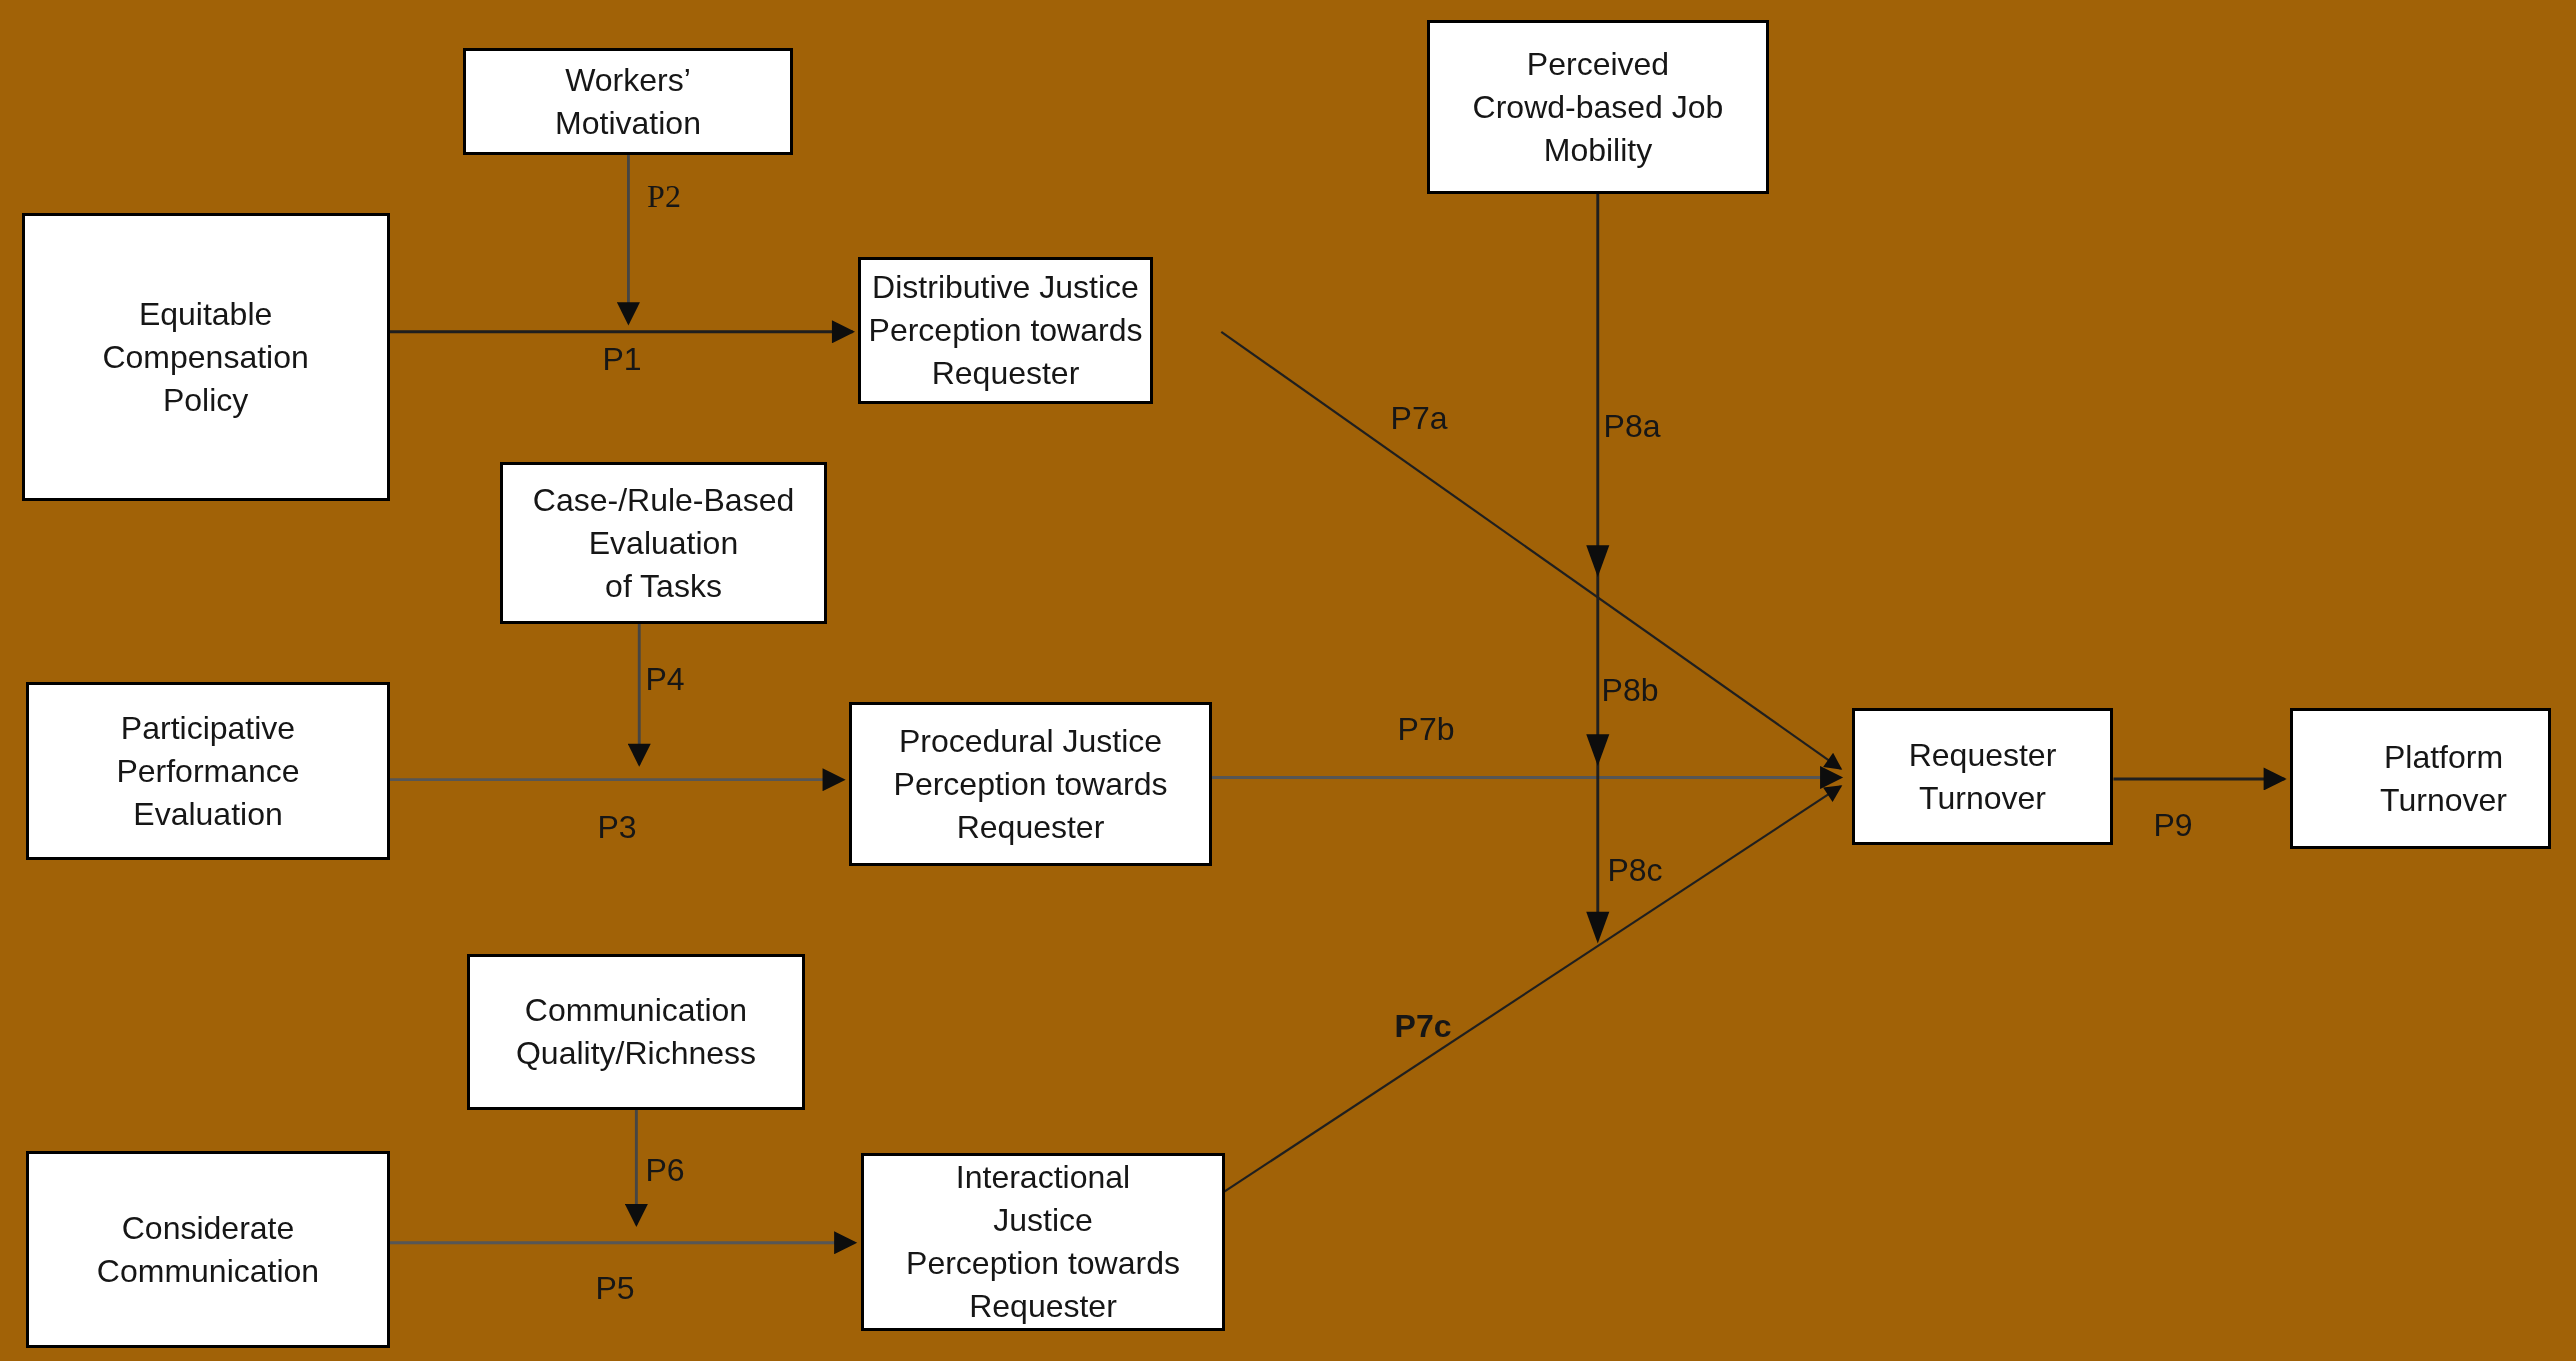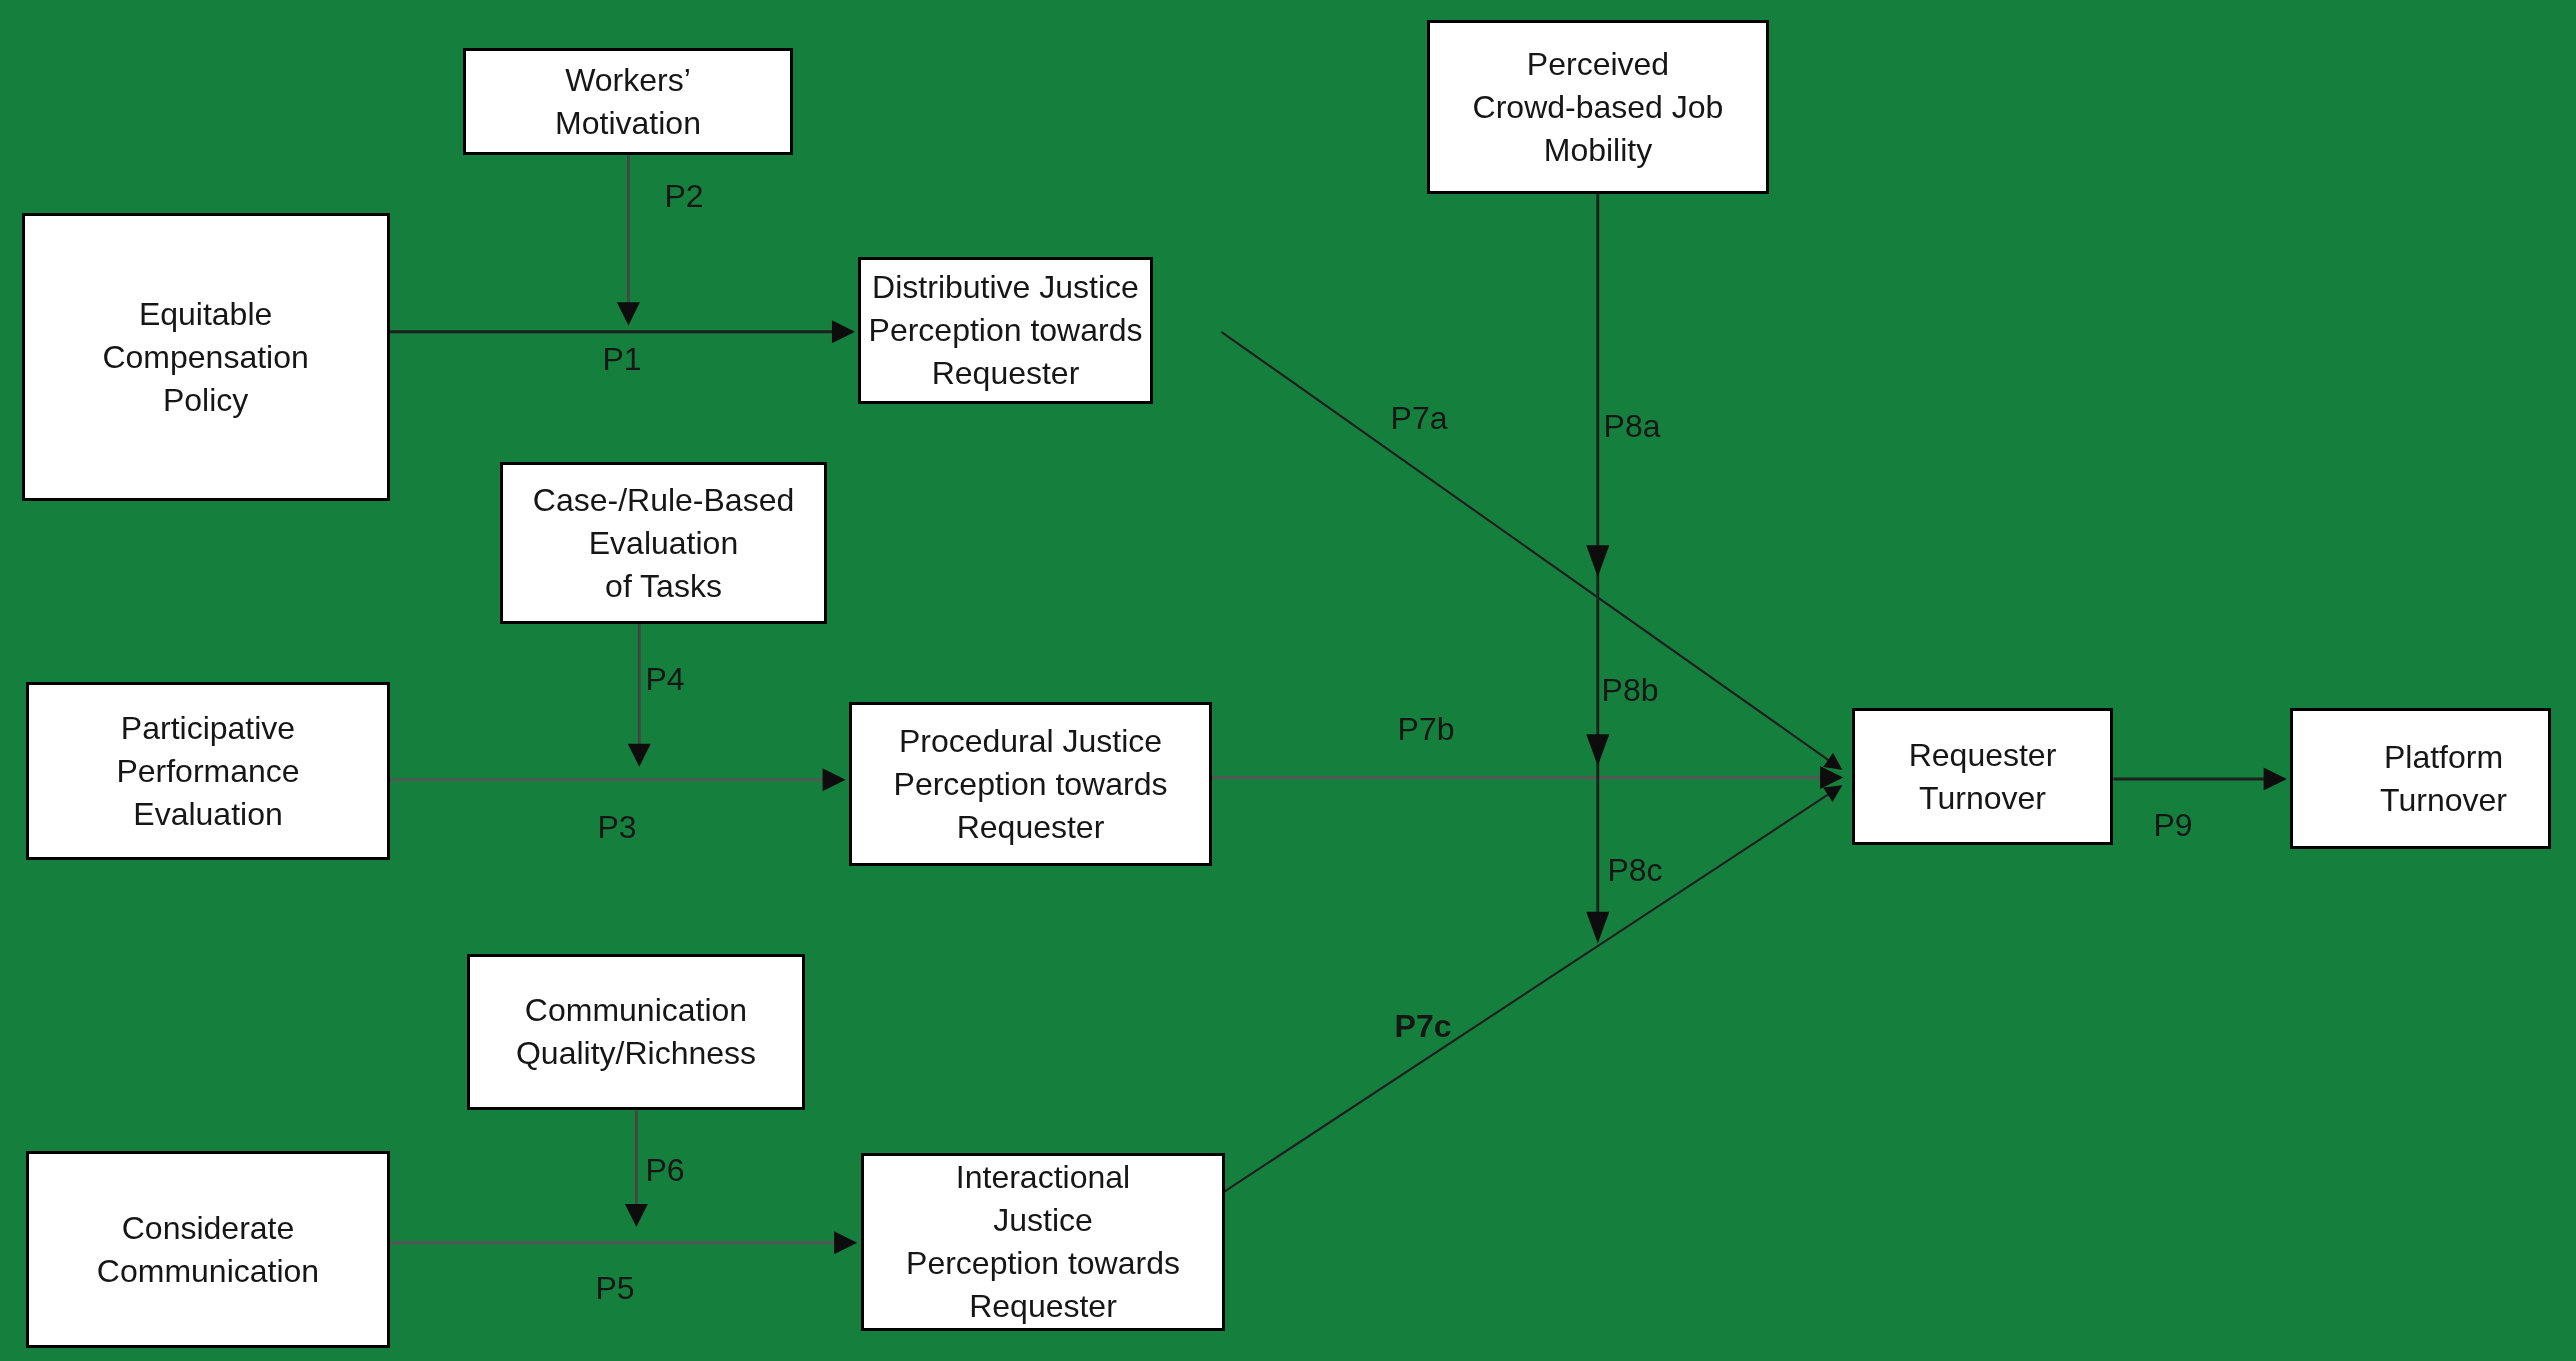--- a/index.html
+++ b/index.html
@@ -1,17 +1,17 @@
 <!DOCTYPE html>
 <html style="font-size:11.5px"><head>
 <meta charset="utf-8">
 <style>
   html,body{margin:0;padding:0;background:#ffffff}
   #canvas{
-    position:relative;width:2576px;height:1361px;background:#15803d;
+    position:relative;width:2576px;height:1361px;background:#a16207;
     font-family:"Liberation Sans",sans-serif;overflow:hidden;
   }
   #connector-layer{position:absolute;left:0;top:0;width:2576px;height:1361px}
   .node{
     position:absolute;box-sizing:border-box;background:#ffffff;
     border:3.6px solid #000;
     display:flex;align-items:center;justify-content:center;text-align:center;
   }
   .node-label{
     white-space:pre-line;font-size:32px;line-height:43px;color:#161616;
@@ -100,21 +100,21 @@
       </div>
       <div class="node" style="left: 861px; top: 1153px; width: 364px; height: 178px; border-color: rgb(0, 0, 0);">
         <span class="node-label" style="color: rgb(22, 22, 22);">Interactional
 Justice
 Perception towards
 Requester</span>
       </div>
     </div>
   <div id="label-layer">
       <div class="plabel" style="left: 622px; top: 359px; color: rgb(22, 22, 22);">P1</div>
-      <div class="plabel" style="left: 684px; top: 196px; color: rgb(22, 22, 22);">P2</div>
+      <div class="plabel" style="left: 664px; top: 196px; color: rgb(22, 22, 22); font-family: Liberation Serif, serif;">P2</div>
       <div class="plabel" style="left: 617px; top: 827px; color: rgb(22, 22, 22);">P3</div>
       <div class="plabel" style="left: 665px; top: 679px; color: rgb(22, 22, 22);">P4</div>
       <div class="plabel" style="left: 615px; top: 1288px; color: rgb(22, 22, 22);">P5</div>
       <div class="plabel" style="left: 665px; top: 1170px; color: rgb(22, 22, 22);">P6</div>
       <div class="plabel" style="left: 1419px; top: 418px; color: rgb(22, 22, 22);">P7a</div>
       <div class="plabel" style="left: 1426px; top: 729px; color: rgb(22, 22, 22);">P7b</div>
       <div class="plabel" style="left: 1423px; top: 1026px; color: rgb(22, 22, 22); font-weight: bold;">P7c</div>
       <div class="plabel" style="left: 1632px; top: 426px; color: rgb(22, 22, 22);">P8a</div>
       <div class="plabel" style="left: 1630px; top: 690px; color: rgb(22, 22, 22);">P8b</div>
       <div class="plabel" style="left: 1635px; top: 870px; color: rgb(22, 22, 22);">P8c</div>

